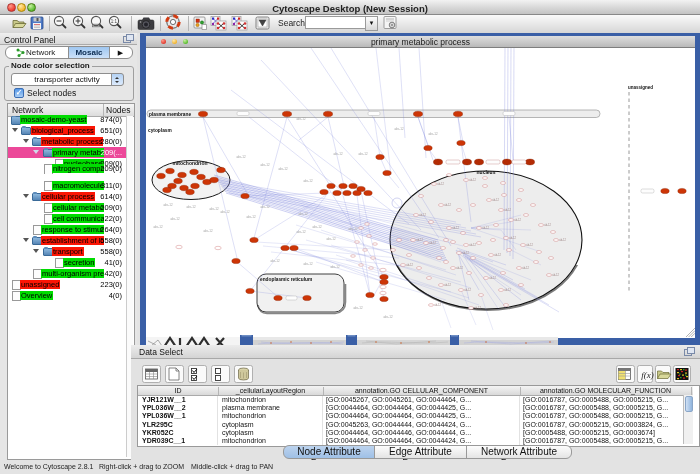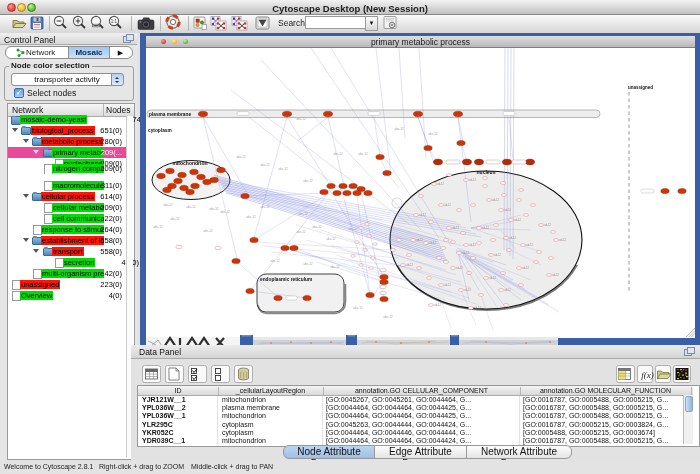--- a/index.html
+++ b/index.html
@@ -210,21 +210,21 @@
     <div class="abs" id="combo-btn"></div>
     <div class="abs" id="cbx">✓</div>
     <div class="abs" id="cbxlbl">Select nodes</div>
     <div class="abs" id="tree">
       <div class="abs" id="tree-head">
         <span style="position:absolute;left:4px;top:1px;">Network</span>
         <span style="position:absolute;left:98px;top:1px;">Nodes</span>
         <div style="position:absolute;left:95px;top:0;width:1px;height:12px;background:#b5b5b5"></div>
       </div>
       <div id="rows">
-        <div class="trow" style="top:10px;padding-left:28px;">
+        <div class="trow" style="top:10px;">
           <div class="folder" style="left:3px"></div>
           <div class="lbl green" style="left:12px;max-width:82px">mosaic-demo-yeast</div>
           <div class="cnt" style="">874(0)</div>
         </div>
         <div class="trow" style="top:20.97px;">
           <div class="arrow" style="left:4px;"></div>
           <div class="folder" style="left:13px"></div>
           <div class="lbl red" style="left:23px;max-width:71px">biological_process</div>
           <div class="cnt" style="">651(0)</div>
         </div>
@@ -281,21 +281,21 @@
           <div class="folder" style="left:24px"></div>
           <div class="lbl red" style="left:33px;max-width:61px">establishment of lo</div>
           <div class="cnt" style="">558(0)</div>
         </div>
         <div class="trow" style="top:141.64000000000001px;">
           <div class="arrow" style="left:25px;"></div>
           <div class="folder" style="left:35px"></div>
           <div class="lbl red" style="left:44px;max-width:50px">transport</div>
           <div class="cnt" style="">558(0)</div>
         </div>
-        <div class="trow" style="top:152.61px;padding-left:17px;">
+        <div class="trow" style="top:152.61px;">
           <div class="file" style="left:47px"></div>
           <div class="lbl green" style="left:55px;max-width:39px">secretion</div>
           <div class="cnt" style="">41(0)</div>
         </div>
         <div class="trow" style="top:163.58px;">
           <div class="file" style="left:25px"></div>
           <div class="lbl green" style="left:33px;max-width:61px">multi-organism pre</div>
           <div class="cnt" style="">42(0)</div>
         </div>
         <div class="trow" style="top:174.55px;">
@@ -705,21 +705,21 @@
       </g>
       <g fill="#cc6633">
         <circle cx="340" cy="7" r="0.8"></circle>
         <circle cx="380" cy="8" r="0.8"></circle>
         <circle cx="404" cy="7" r="0.8"></circle>
       </g>
     </svg>
   </div>
   <div class="abs" id="dp">
     <div class="abs" id="dp-head">
-      <span>Data Panel</span>
+      <span>Data Select</span>
       <svg class="abs" style="left:553px;top:2px" width="11" height="9">
         <rect x="0.5" y="2.5" width="7" height="6" fill="none" stroke="#7a8aa8" stroke-width="1"></rect>
         <rect x="3.5" y="0.5" width="7" height="6" fill="#dfe6f2" stroke="#7a8aa8" stroke-width="1"></rect>
       </svg>
     </div>
 
     <svg class="abs" style="left:0;top:18px" width="569" height="22" viewBox="0 0 569 22">
       <g fill="#fafafa" stroke="#9f9f9f" stroke-width="0.8">
         <rect x="11.5" y="2.5" width="18" height="17" rx="2"></rect>
         <rect x="34.5" y="2.5" width="18" height="17" rx="2"></rect>

